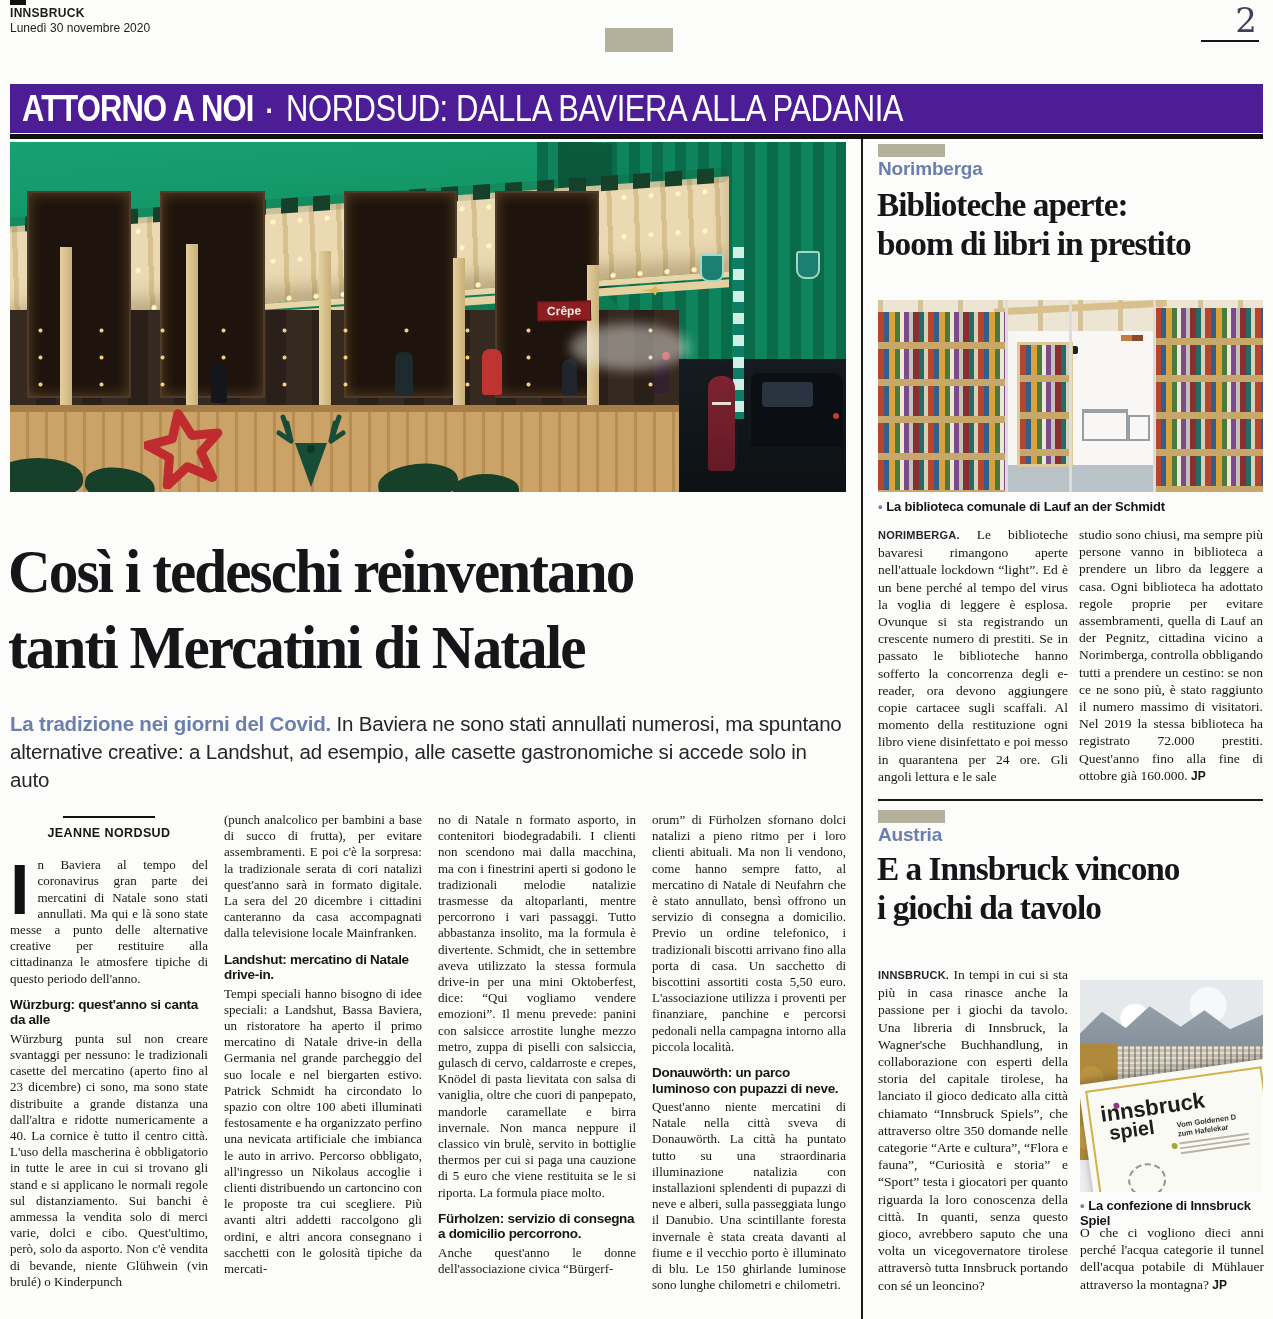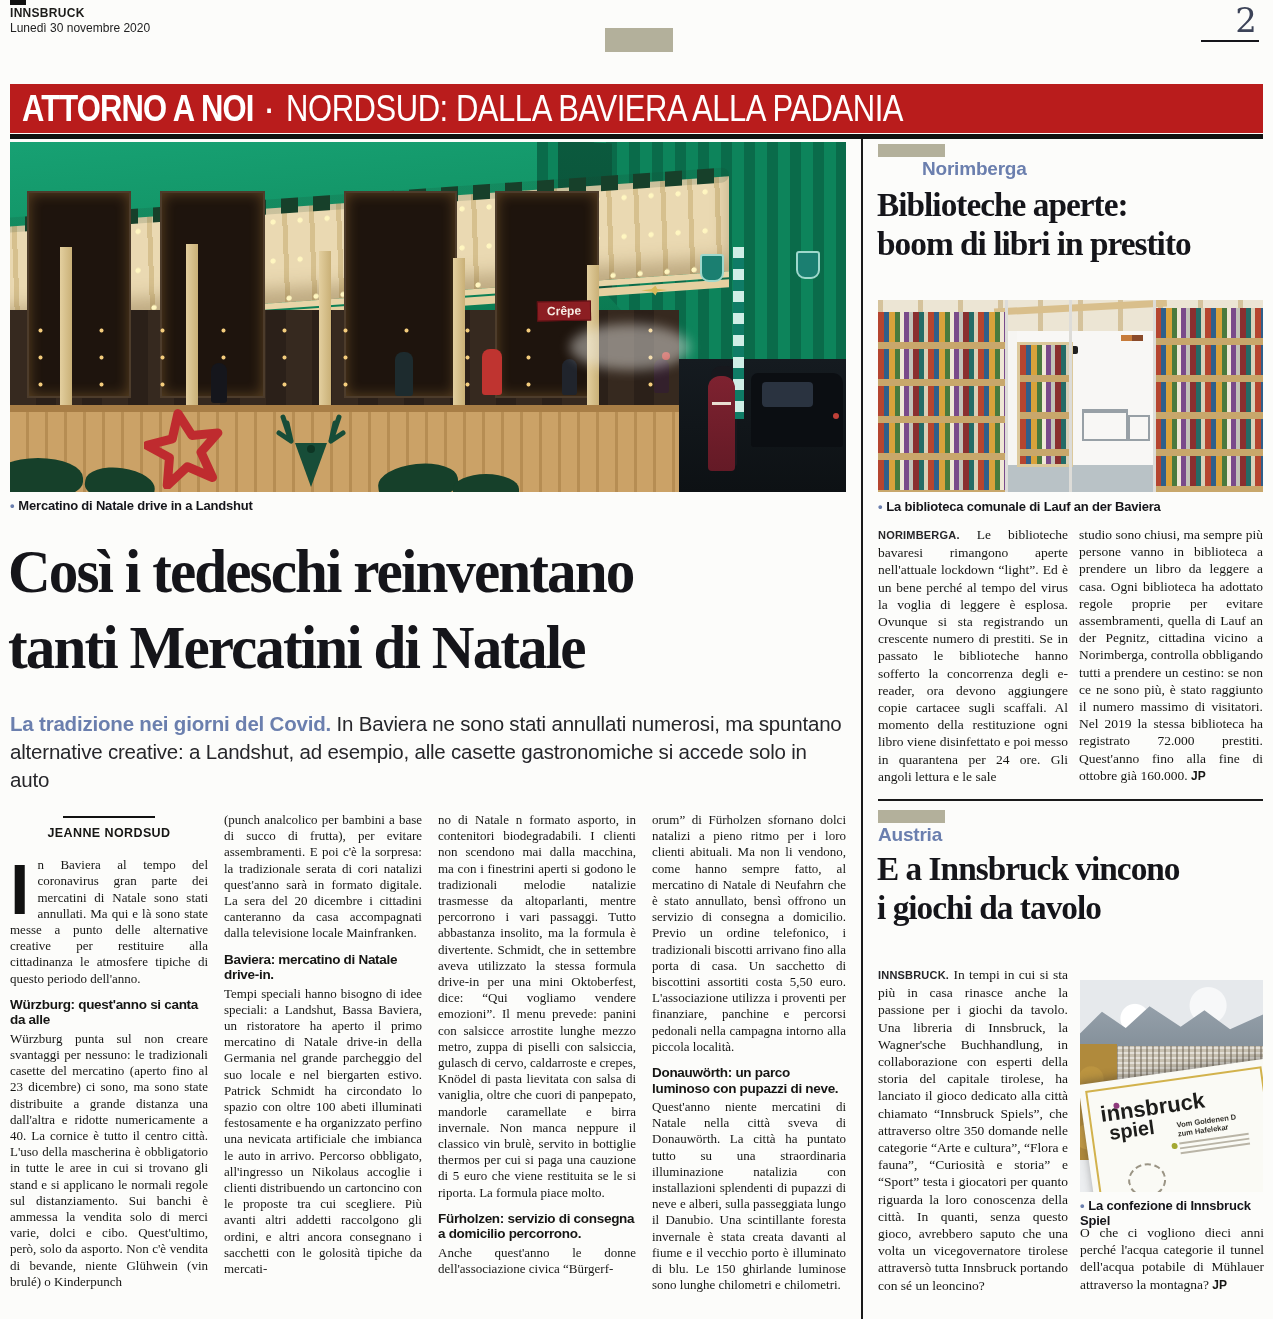--- a/index.html
+++ b/index.html
@@ -10,21 +10,21 @@
   
   .print-mark{left:10px;top:0;width:16px;height:5px;background:#111;}
   .paper-name{left:10px;top:6px;font-size:12px;font-weight:800;letter-spacing:.3px;}
   .paper-date{left:10px;top:21px;font-size:12px;color:#222;}
   .top-tag{left:605px;top:28px;width:68px;height:24px;background:#b3b09b;}
   .folio{right:14px;top:0;width:54px;text-align:right;font-family:"DejaVu Serif",serif;
          font-size:34px;font-weight:400;color:#3c4358;border-bottom:2.5px solid #15151a;
          line-height:40px;padding:0 2px;}
 
   
-  .banner{left:10px;top:84px;width:1253px;height:49px;background:#b91c1c;display:flex;align-items:center;}
+  .banner{left:10px;top:84px;width:1253px;height:49px;background:#4c1d95;display:flex;align-items:center;}
   .banner-inner{display:flex;align-items:baseline;gap:14px;transform:scaleX(.86);transform-origin:0 50%;
         white-space:nowrap;padding-left:14px;color:#fff;}
   .banner-strong{font-size:36px;font-weight:800;letter-spacing:-1px;}
   .banner-dot{font-size:30px;font-weight:800;}
   .banner-light{font-size:36px;font-weight:400;letter-spacing:-.5px;}
   .black-rule{left:10px;top:134px;width:1253px;height:5px;background:#101010;}
   .v-divider{left:861px;top:139px;width:2px;height:1180px;background:#1a1a1a;}
 
   
   .caption{font-size:13px;font-weight:700;letter-spacing:-.2px;color:#15151a;}
@@ -152,21 +152,21 @@
   .inn-title2{font-weight:800;font-size:20px;color:#1d1d1b;margin-left:6px;display:inline-block;line-height:18px;}
   .inn-dot-p{position:absolute;left:24px;top:14px;width:6px;height:6px;border-radius:50%;background:#8e3a7c;}
   .inn-dot-g{position:absolute;left:76px;top:62px;width:6px;height:6px;border-radius:50%;background:#a3a832;}
   .inn-sub{position:absolute;left:84px;top:40px;font-size:7.5px;font-weight:700;color:#33312c;line-height:9px;}
   .inn-lines{position:absolute;left:84px;top:62px;width:70px;}
   .inn-lines div{height:2px;background:#b9b4a6;margin-bottom:3px;}
   .inn-doodle{position:absolute;left:28px;top:78px;width:34px;height:30px;border:2px dashed #9a9484;border-radius:50%;}
 
   
   .nrn-tag{left:878px;top:144px;}
-  .nrn-kicker{left:922px;top:158px;}
+  .nrn-kicker{left:878px;top:158px;}
   .nrn-headline{left:877px;top:185px;width:400px;}
   .nrn-caption{left:878px;top:499px;width:385px;}
   .nrn-col1{left:878px;top:526px;width:190px;height:260px;}
   .nrn-col2{left:1079px;top:526px;width:184px;height:260px;}
   .aus-rule{left:878px;top:799px;width:385px;}
   .aus-tag{left:878px;top:810px;}
   .aus-kicker{left:878px;top:824px;}
   .aus-headline{left:877px;top:849px;width:400px;}
   .aus-col1{left:878px;top:966px;width:190px;height:352px;}
   .aus-caption{left:1080px;top:1198px;width:185px;}
@@ -246,44 +246,41 @@
       </g>
       <path d="M26 40 L58 40 L50 62 L42 84 L34 62 Z" fill="#174d38"></path>
       <circle cx="42" cy="46" r="4" fill="#0e3524"></circle>
     </svg>
     <div class="mk-fir" style="left:-2%;bottom:-6px;width:90px;height:40px;"></div>
     <div class="mk-fir" style="left:9%;bottom:-10px;width:70px;height:34px;transform:rotate(8deg);"></div>
     <div class="mk-fir" style="left:44%;bottom:-8px;width:80px;height:36px;transform:rotate(-6deg);"></div>
     <div class="mk-fir" style="left:53%;bottom:-12px;width:66px;height:30px;"></div>
   </div>
 
-  <div class="abs caption main-caption">
-    <span class="bullet">•</span><span>Mercatino di Natale drive in a Landshut</span>
-  </div>
 
   <div class="abs headline">
     <div>Così i tedeschi reinventano</div>
     <div>tanti Mercatini di Natale</div>
   </div>
   <div class="abs standfirst">
     <span class="lead">La tradizione nei giorni del Covid.</span><span> In Baviera ne sono stati annullati numerosi, ma spuntano alternative creative: a Landshut, ad esempio, alle casette gastronomiche si accede solo in auto</span>
   </div>
 
   <div class="col" style="left:10px;">
     <div class="byline-wrap">
       <div class="byline-rule"></div>
       <div class="byline">JEANNE NORDSUD</div>
     </div>
     <p><span class="dropcap">I</span><span>n Baviera al tempo del coronavirus gran parte dei mercatini di Natale sono stati annullati. Ma qui e là sono state messe a punto delle alternative creative per restituire alla cittadinanza le atmosfere tipiche di questo periodo dell'anno.</span></p>
     <div class="bodysub">Würzburg: quest'anno si canta da alle</div>
     <p>Würzburg punta sul non creare svantaggi per nessuno: le tradizionali casette del mercatino (aperto fino al 23 dicembre) ci sono, ma sono state distribuite a grande distanza una dall'altra e ridotte numericamente a 40. La cornice è tutto il centro città. L'uso della mascherina è obbligatorio in tutte le aree in cui si trovano gli stand e si applicano le normali regole sul distanziamento. Sui banchi è ammessa la vendita solo di merci varie, dolci e cibo. Quest'ultimo, però, solo da asporto. Non c'è vendita di bevande, niente Glühwein (vin brulé) o Kinderpunch</p>
   </div>
   <div class="col" style="left:224px;">
     <p>(punch analcolico per bambini a base di succo di frutta), per evitare assembramenti. E poi c'è la sorpresa: la tradizionale serata di cori natalizi quest'anno sarà in formato digitale. La sera del 20 dicembre i cittadini canteranno da casa accompagnati dalla televisione locale Mainfranken.</p>
-    <div class="bodysub">Baviera: mercatino di Natale drive-in.</div>
+    <div class="bodysub">Landshut: mercatino di Natale drive-in.</div>
     <p>Tempi speciali hanno bisogno di idee speciali: a Landshut, Bassa Baviera, un ristoratore ha aperto il primo mercatino di Natale drive-in della Germania nel grande parcheggio del suo locale e nel biergarten estivo. Patrick Schmidt ha circondato lo spazio con oltre 100 abeti illuminati festosamente e ha organizzato perfino una nevicata artificiale che imbianca le auto in arrivo. Percorso obbligato, all'ingresso un Nikolaus accoglie i clienti distribuendo un cartoncino con le proposte tra cui scegliere. Più avanti altri addetti raccolgono gli ordini, e altri ancora consegnano i sacchetti con le golosità tipiche da mercati-</p>
   </div>
   <div class="col" style="left:438px;">
     <p>no di Natale n formato asporto, in contenitori biodegradabili. I clienti non scendono mai dalla macchina, ma con i finestrini aperti si godono le tradizionali melodie natalizie trasmesse da altoparlanti, mentre percorrono i vari passaggi. Tutto abbastanza insolito, ma la formula è divertente. Schmidt, che in settembre aveva utilizzato la stessa formula drive-in per una mini Oktoberfest, dice: “Qui vogliamo vendere emozioni”. Il menu prevede: panini con salsicce arrostite lunghe mezzo metro, zuppa di piselli con salsiccia, gulasch di cervo, caldarroste e crepes, Knödel di pasta lievitata con salsa di vaniglia, oltre che cuori di panpepato, mandorle caramellate e birra invernale. Non manca neppure il classico vin brulè, servito in bottiglie thermos per cui si paga una cauzione di 5 euro che viene restituita se le si riporta. La formula piace molto.</p>
     <div class="bodysub">Fürholzen: servizio di consegna a domicilio percorrono.</div>
     <p>Anche quest'anno le donne dell'associazione civica “Bürgerf-</p>
   </div>
   <div class="col" style="left:652px;width:194px;">
     <p>orum” di Fürholzen sfornano dolci natalizi a pieno ritmo per i loro clienti abituali. Ma non li vendono, come hanno sempre fatto, al mercatino di Natale di Neufahrn che è stato annullato, bensì offrono un servizio di consegna a domicilio. Previo un ordine telefonico, i tradizionali biscotti arrivano fino alla porta di casa. Un sacchetto di biscottini assortiti costa 5,50 euro. L'associazione utilizza i proventi per finanziare, panchine e percorsi pedonali nella campagna intorno alla piccola località.</p>
     <div class="bodysub">Donauwörth: un parco luminoso con pupazzi di neve.</div>
@@ -309,21 +306,21 @@
     <div class="abs lib-chair"></div>
     <div class="abs books lib-left"></div>
     <div class="abs books lib-mid"></div>
     <div class="abs books lib-right"></div>
     <div class="lib-post" style="left:33%;"></div>
     <div class="lib-post" style="left:49.5%;"></div>
     <div class="lib-post" style="left:71.5%;"></div>
   </div>
 
   <div class="abs caption nrn-caption">
-    <span class="bullet">•</span><span>La biblioteca comunale di Lauf an der Baviera</span>
+    <span class="bullet">•</span><span>La biblioteca comunale di Lauf an der Schmidt</span>
   </div>
 
   <div class="side-col nrn-col1">
     <span class="lead-in">NORIMBERGA.</span><span> Le biblioteche bavaresi rimangono aperte nell'attuale lockdown “light”. Ed è un bene perché al tempo del virus la voglia di leggere è esplosa. Ovunque si sta registrando un crescente numero di prestiti. Se in passato le biblioteche hanno sofferto la concorrenza degli e-reader, ora devono aggiungere copie cartacee sugli scaffali. Al momento della restituzione ogni libro viene disinfettato e poi messo in quarantena per 24 ore. Gli angoli lettura e le sale</span>
   </div>
   <div class="side-col nrn-col2">
     <span>studio sono chiusi, ma sempre più persone vanno in biblioteca a prendere un libro da leggere a casa. Ogni biblioteca ha adottato regole proprie per evitare assembramenti, quella di Lauf an der Pegnitz, cittadina vicino a Norimberga, controlla obbligando tutti a prendere un cestino: se non ce ne sono più, è stato raggiunto il numero massimo di visitatori. Nel 2019 la stessa biblioteca ha registrato 72.000 prestiti. Quest'anno fino alla fine di ottobre già 160.000. </span><span class="sig">JP</span>
   </div>
 
   <div class="abs thin-rule aus-rule"></div>

